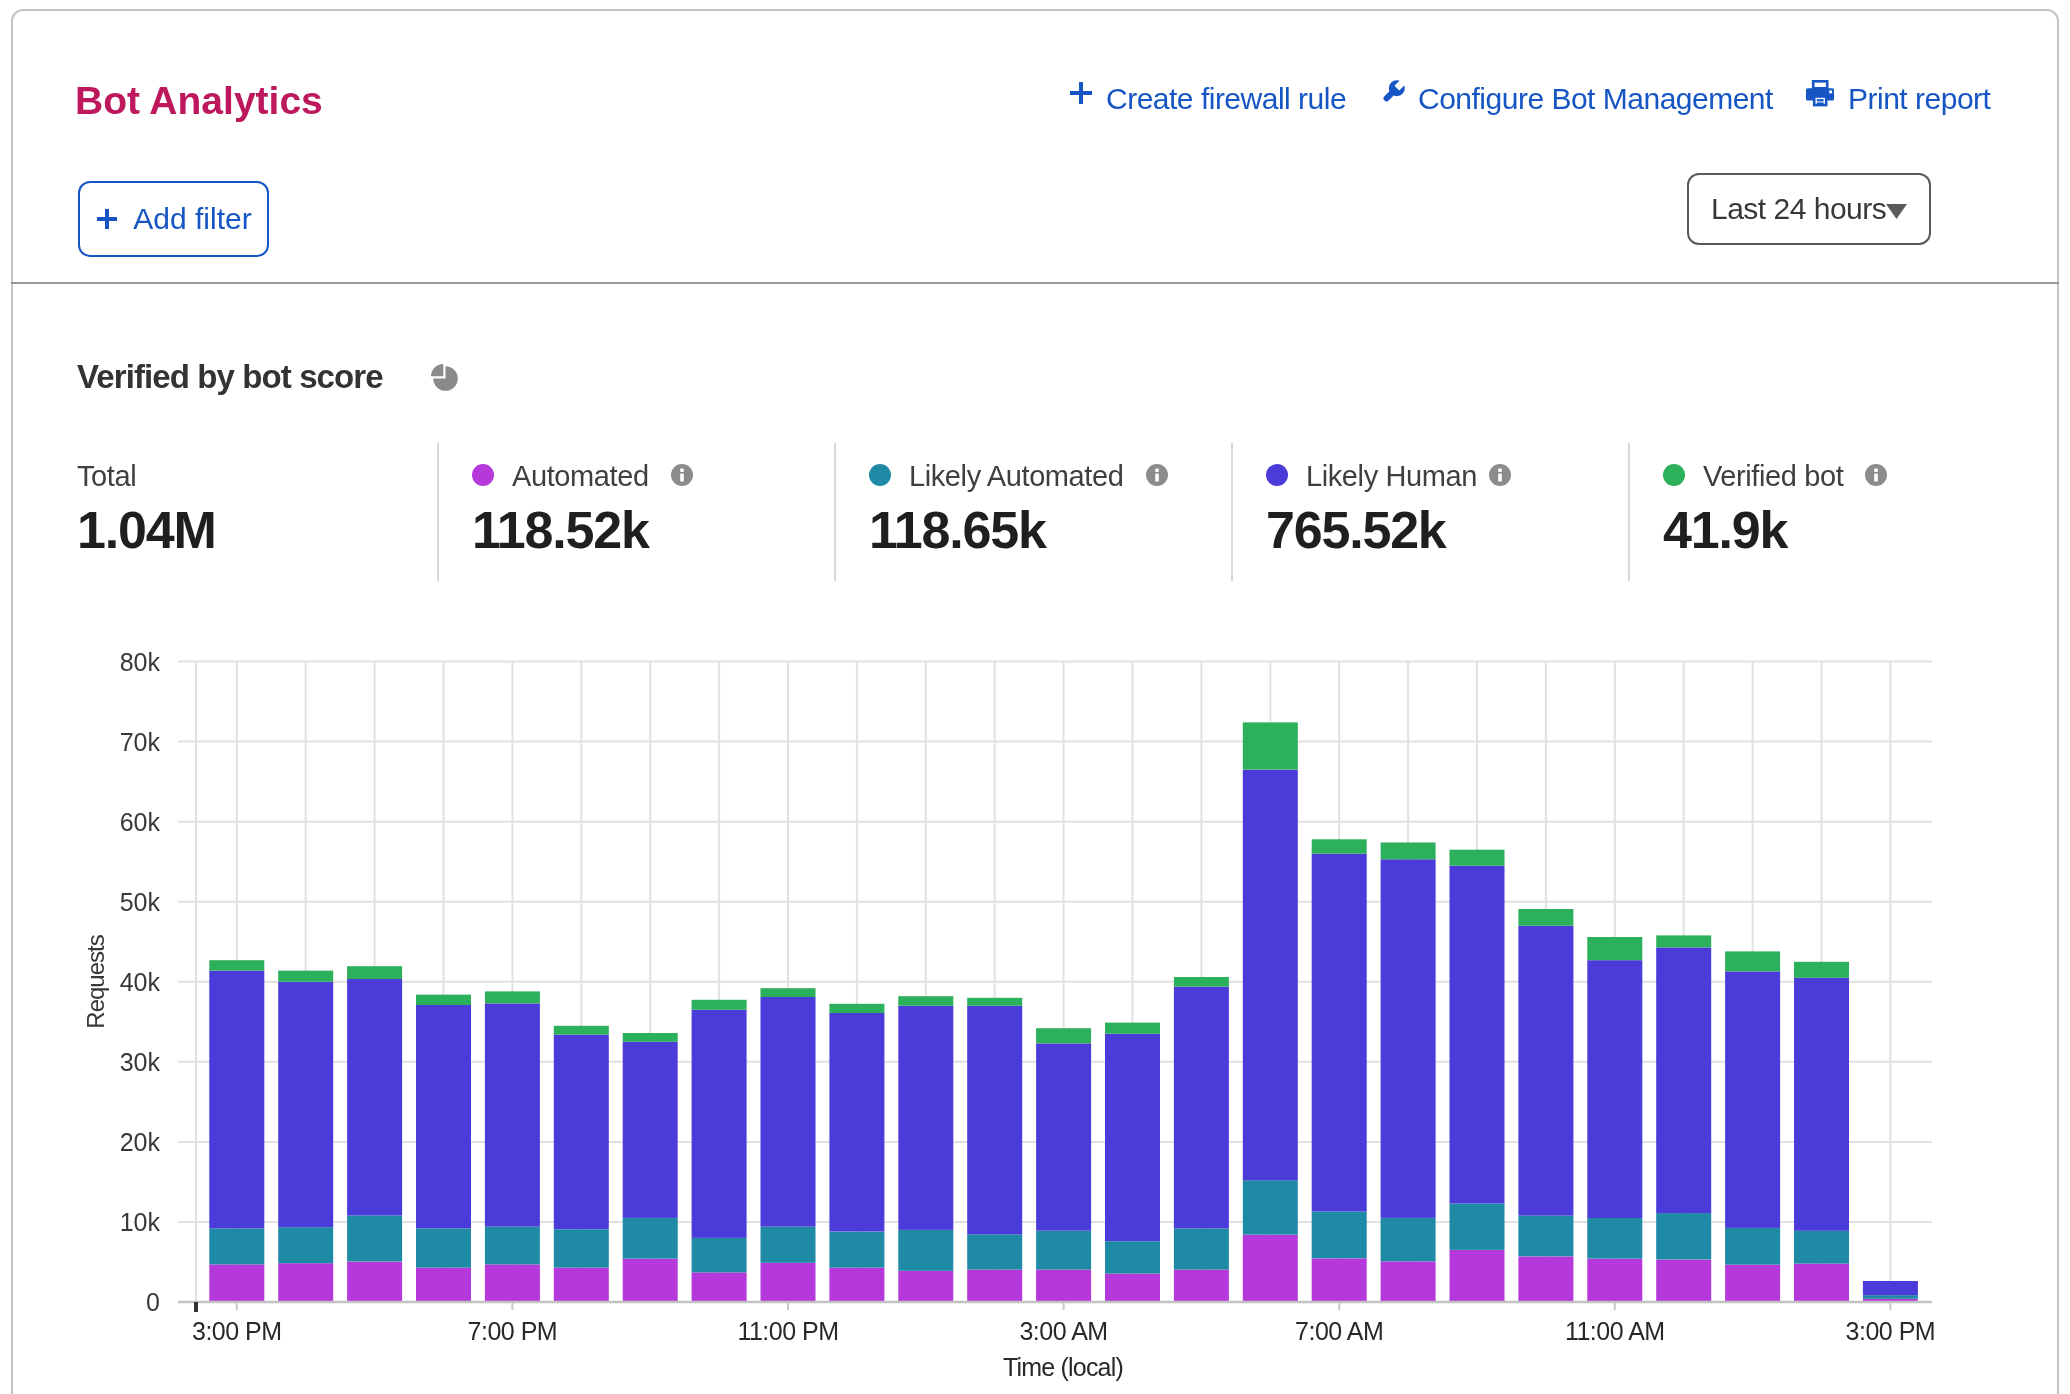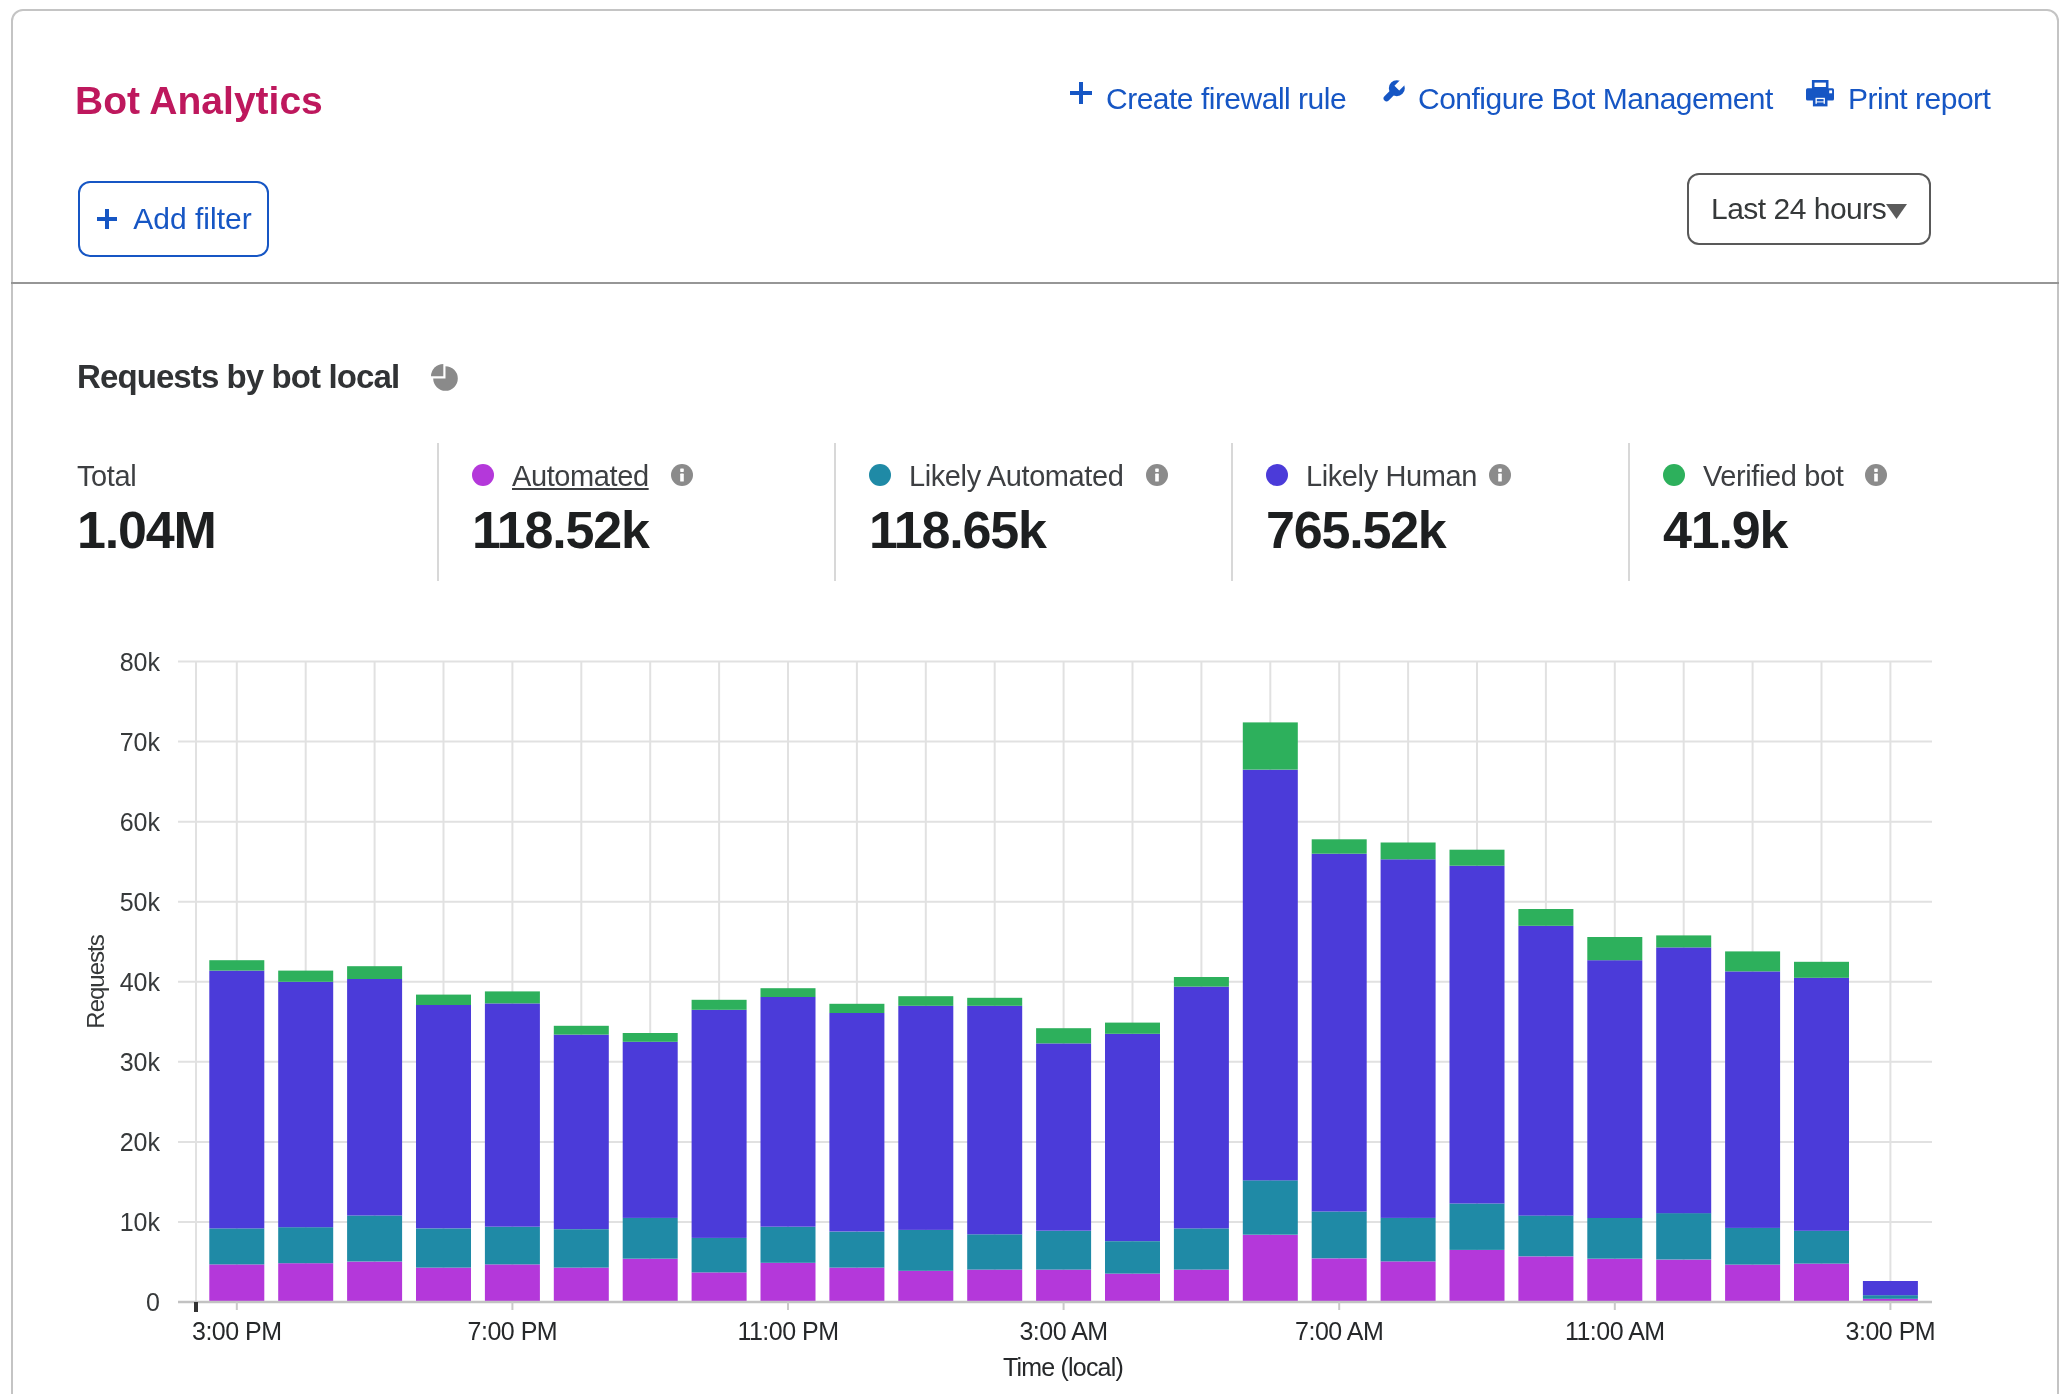--- a/index.html
+++ b/index.html
@@ -65,32 +65,32 @@
     <span>Add filter</span>
   </div>
 
 <div id="select">
     <span style="margin-left:22px;">Last 24 hours</span>
 <svg style="position:absolute; right:22px; top:29px;" width="21" height="15" viewBox="0 0 21 15">
       <path d="M0 0h21L10.5 15z" fill="#5b5b5b"></path>
     </svg>
 </div>
 
-<div class="abs" id="rbs">Requests by bot local</div>
+<div class="abs" id="rbs">Verified by bot score</div>
 <svg class="abs" style="left:429px; top:362px;" width="32" height="32" viewBox="0 0 32 32">
   <path d="M16.5 16.5 L16.5 4.2 A12.3 12.3 0 1 1 4.2 16.5 Z" fill="#8a8a8a"></path>
   <path d="M14.3 14.3 L14.3 2 A12.3 12.3 0 0 0 2 14.3 Z" fill="#8a8a8a"></path>
 </svg>
 
 <div class="abs statlabel" style="left:77px; top:460px;">Total</div>
 <div class="abs statvalue" style="left:77px; top:500px;text-align:center;">1.04M</div>
 
 <div class="vdiv" style="left:437px;"></div>
 <div class="dot" style="left:472px; background:#b438da;"></div>
-<div class="abs statlabel" style="left:512px; top:460px;text-decoration:underline;">Automated</div>
+<div class="abs statlabel" style="left:512px; top:460px;">Automated</div>
 <svg class="info" style="left:671px;" width="22" height="22" viewBox="0 0 22 22">
     <circle cx="11" cy="11" r="11" fill="#8b8b8b"></circle>
     <rect x="9.2" y="4.4" width="3.6" height="3.6" rx="0.7" fill="#fff"></rect>
     <rect x="9.2" y="9.6" width="3.6" height="8" rx="0.7" fill="#fff"></rect>
   </svg>
 <div class="abs statvalue" style="left:472px; top:500px;">118.52k</div>
 
 <div class="vdiv" style="left:834px;"></div>
 <div class="dot" style="left:869px; background:#1f8aa6;"></div>
 <div class="abs statlabel" style="left:909px; top:460px;">Likely Automated</div>

